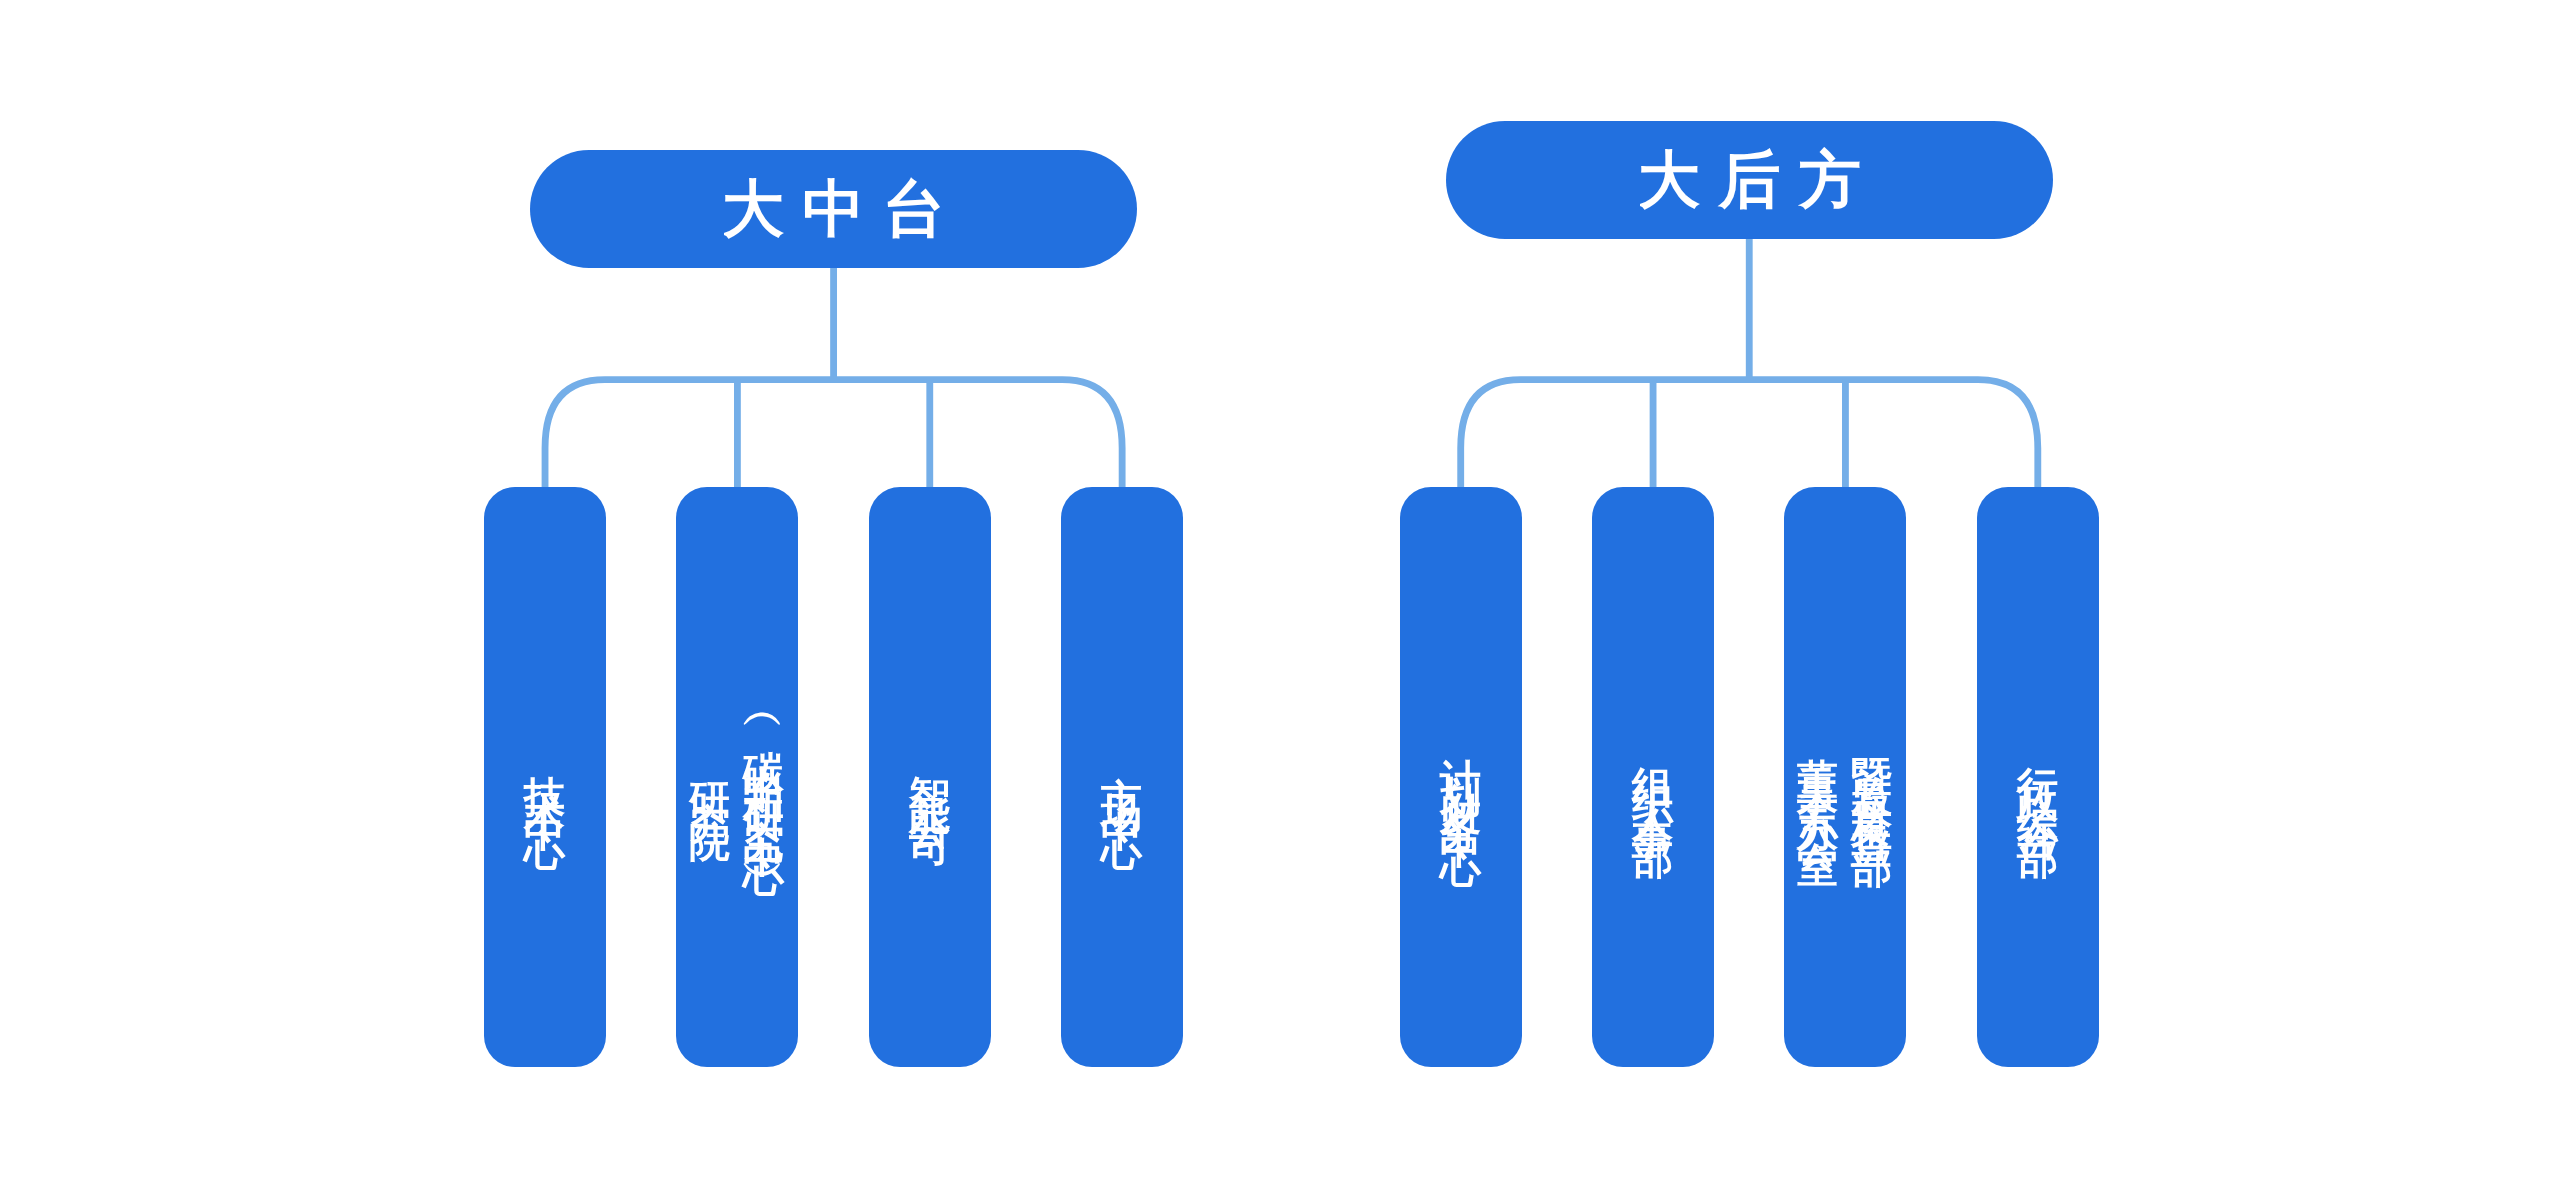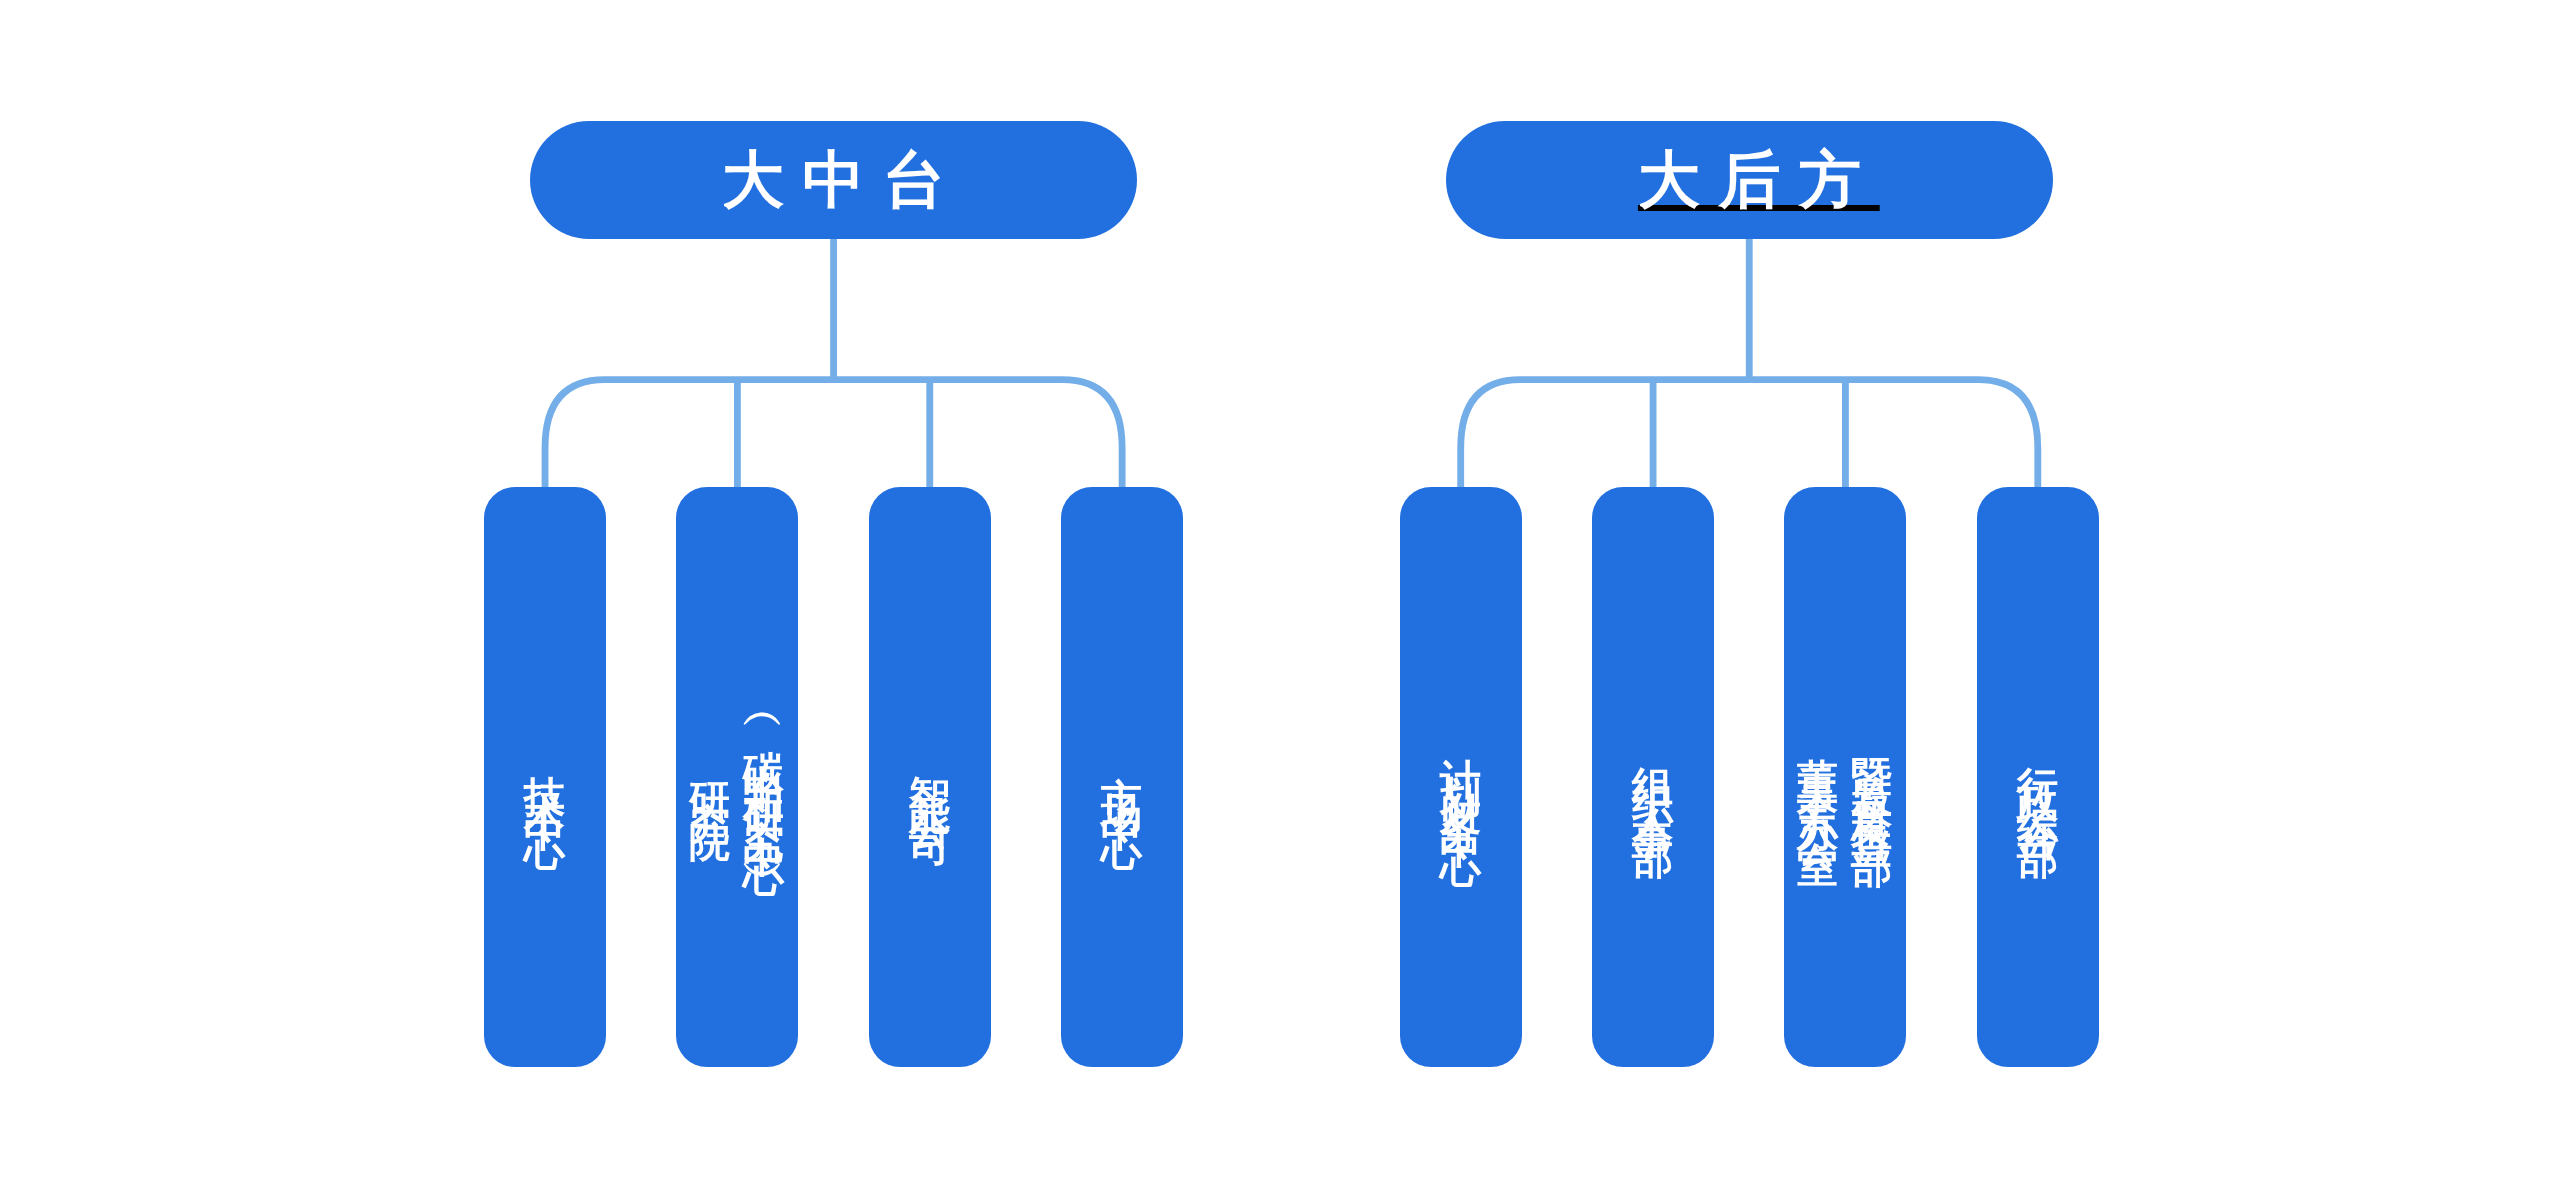--- a/index.html
+++ b/index.html
@@ -44,22 +44,22 @@
     justify-content: center;
   }
   .pill .pill-label {
     color: var(--text-white);
     font-size: 62px;
     font-weight: bold;
     letter-spacing: 0.30em;
     padding-left: 0.30em; 
     white-space: nowrap;
   }
-  .pill-left  { left: 530px; }
-  .pill-right { left: 1446px; text-decoration: underline; }
+  .pill-left  { left: 530px; margin-top: 29px; }
+  .pill-right { left: 1446px; }
 
   .dept {
     position: absolute;
     top: 487px;
     width: 122px;
     height: 580px;
     background: var(--node-blue);
     border-radius: 31px;
     display: flex;
     align-items: center;

